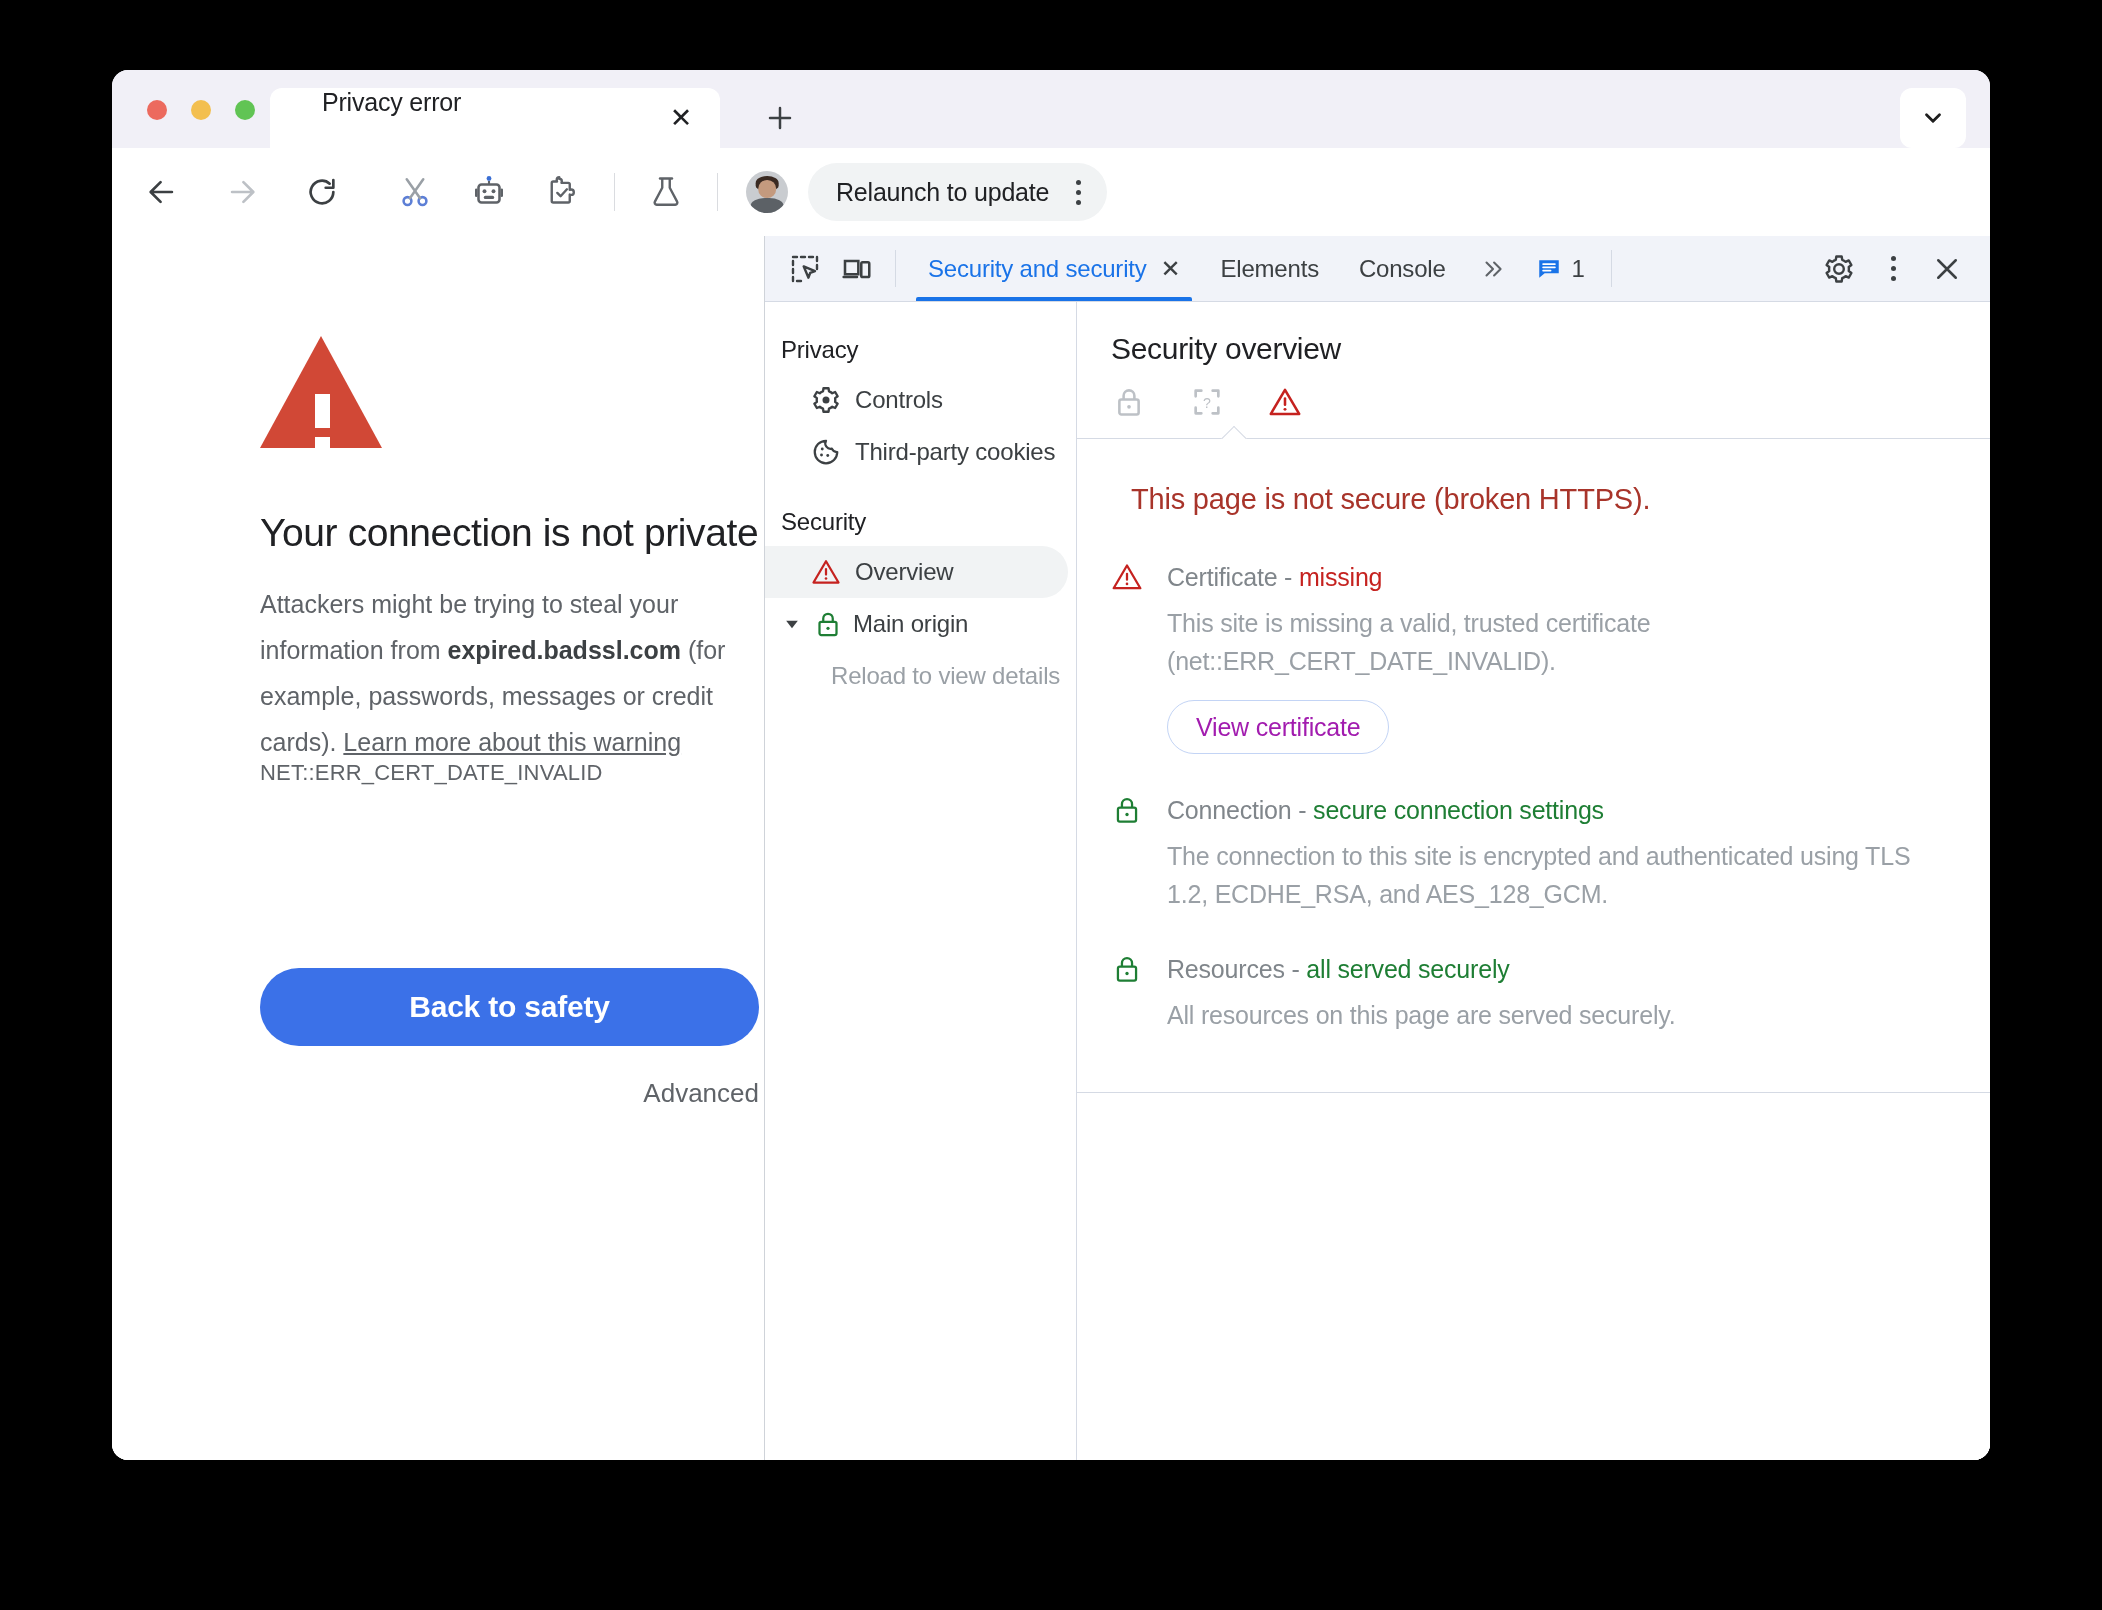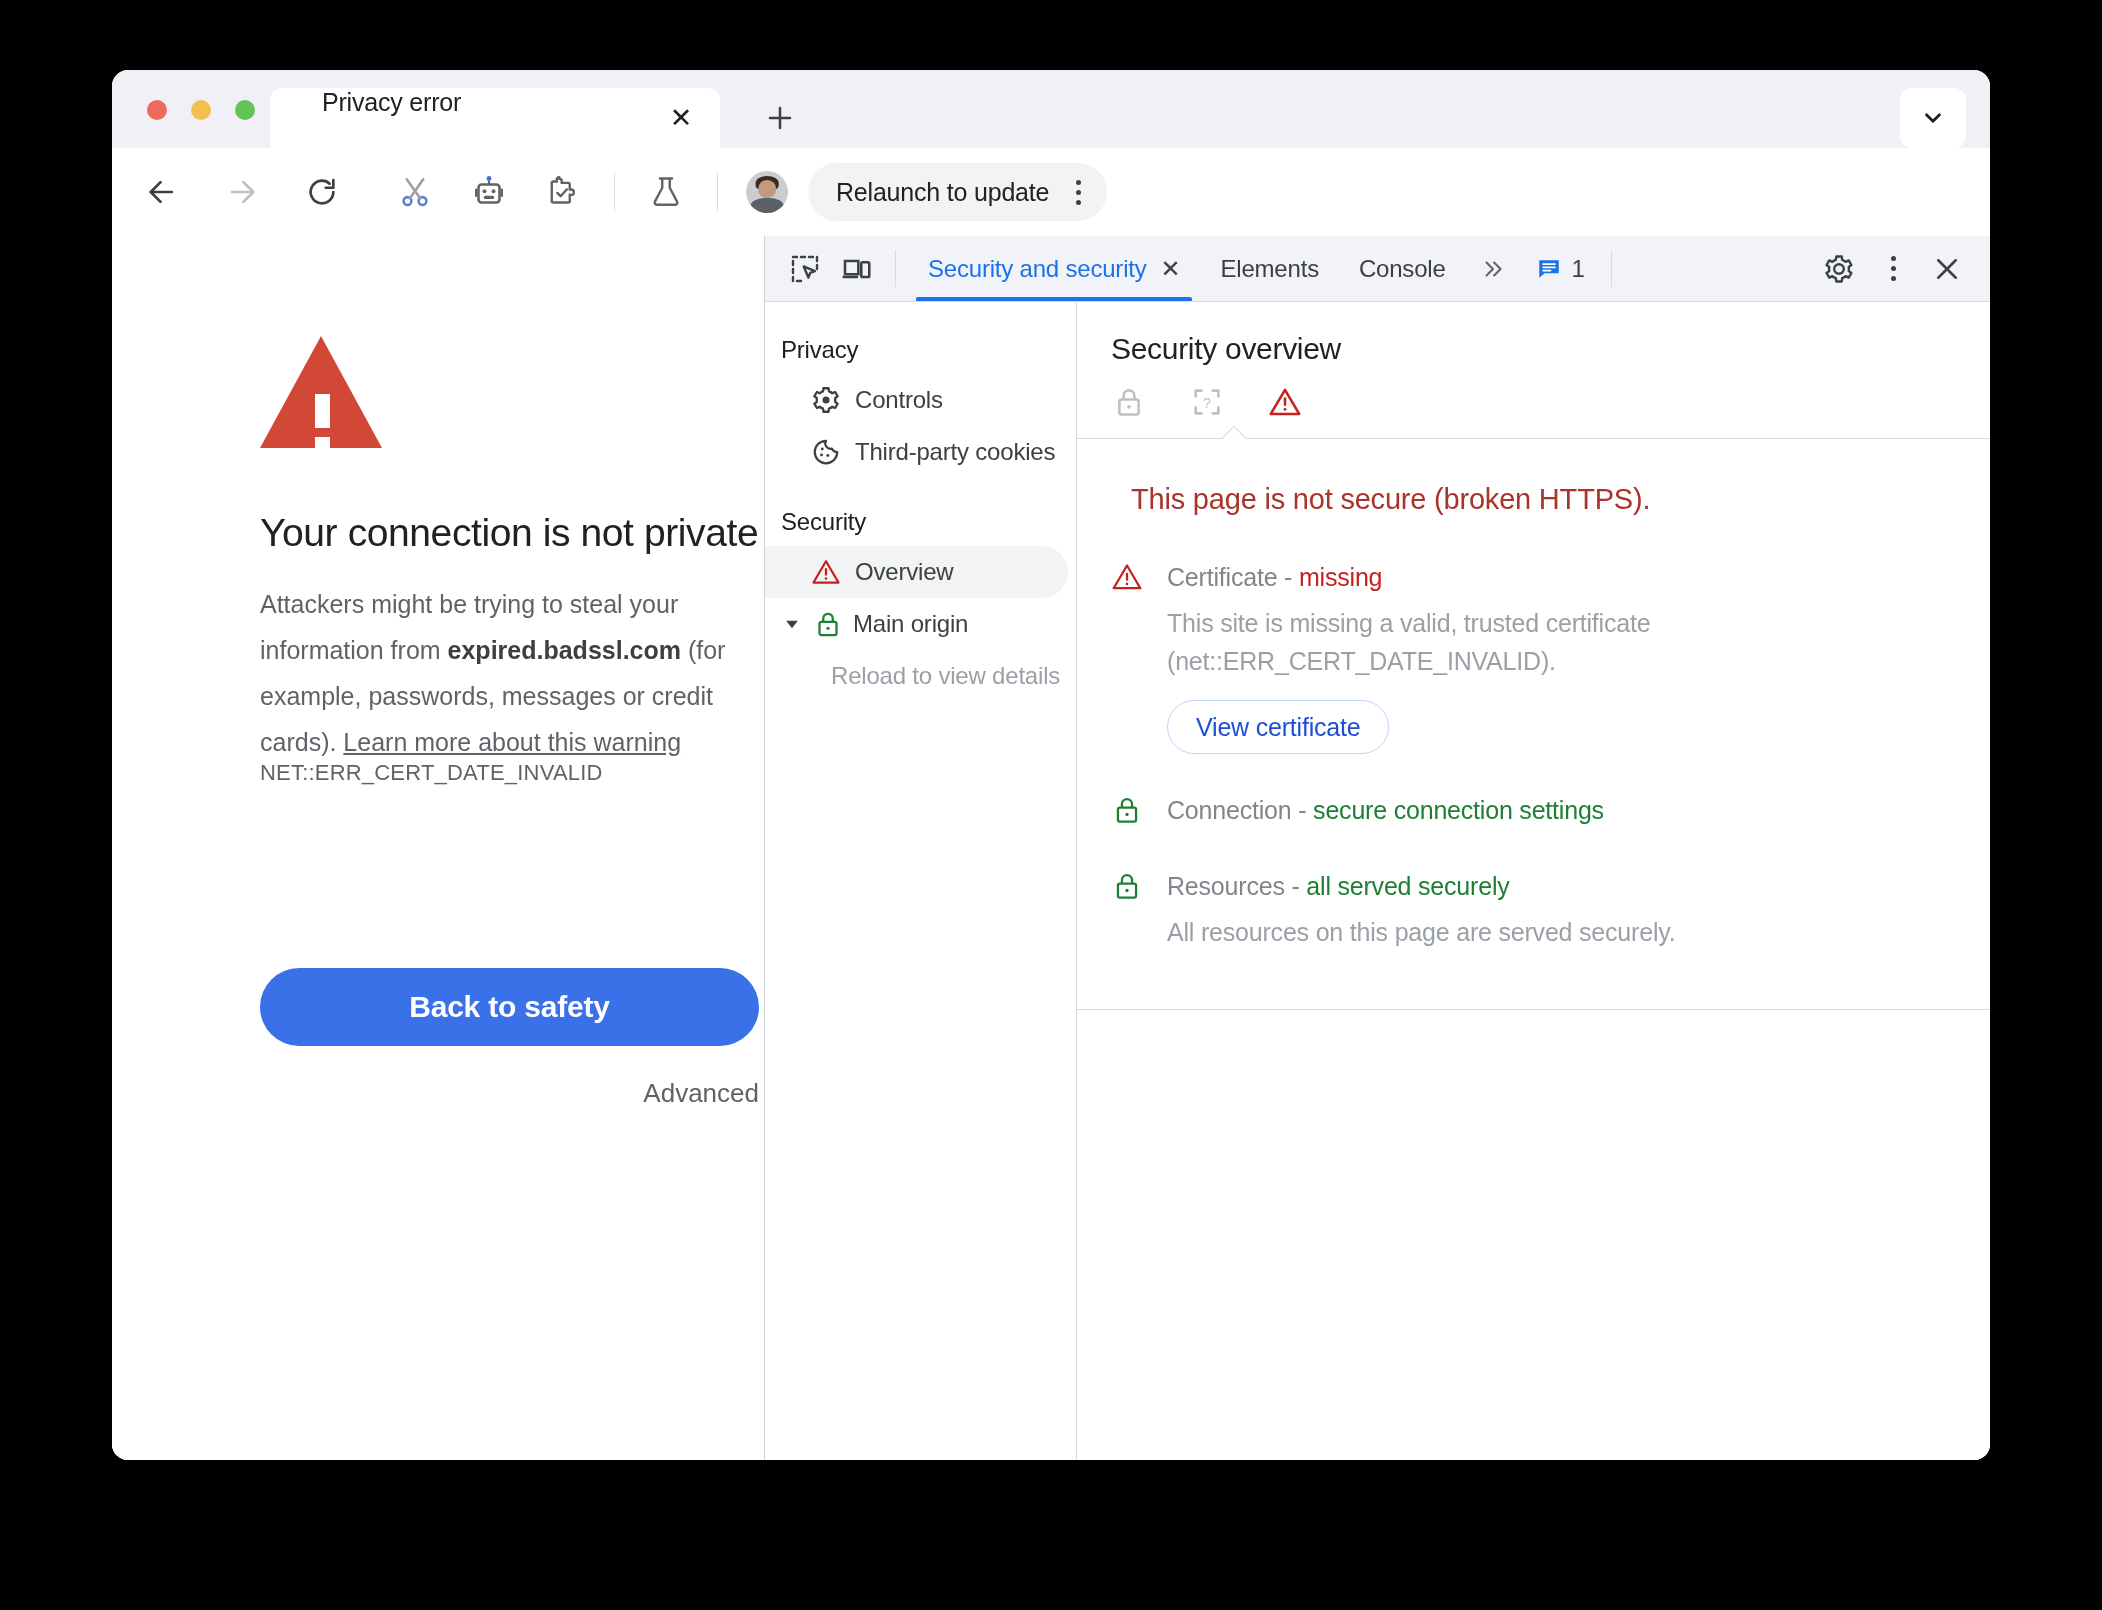--- a/index.html
+++ b/index.html
@@ -416,21 +416,21 @@
     margin-top: 12px;
     letter-spacing: -0.2px;
   }
   .btn-cert {
     margin-top: 20px;
     height: 54px;
     padding: 0 28px;
     border: 1px solid #c3d4f5;
     border-radius: 27px;
     background: #fff;
-    color: #1d4ed8;
+    color: #a21caf;
     font-size: 25px;
     font-family: "Liberation Sans", sans-serif;
     cursor: pointer;
     letter-spacing: -0.2px;
   }
   .ov-bottom-div {
     margin-top: 24px;
     border-top: 1px solid #d5dae4;
   }
 </style>
@@ -714,20 +714,21 @@
             <div class="ov-row">
               <span class="ov-row-ic">
                 <svg width="32" height="32" viewBox="0 0 24 24">
                   <rect x="5.2" y="10.2" width="13.6" height="10.6" rx="1.4" fill="none" stroke="#1e7e34" stroke-width="1.7"></rect>
                   <path d="M8.2 10.2V7.6a3.8 3.8 0 0 1 7.6 0v2.6" fill="none" stroke="#1e7e34" stroke-width="1.7"></path>
                   <circle cx="12" cy="15.4" r="1.25" fill="#1e7e34"></circle>
                 </svg>
               </span>
               <div class="ov-row-body">
                 <div class="ov-row-head"><span>Connection</span> - <span class="val-green">secure connection settings</span></div>
+                <div class="ov-row-desc">The connection to this site is encrypted and authenticated using TLS 1.2, ECDHE_RSA, and AES_128_GCM.</div>
               </div>
             </div>
 
             <div class="ov-row">
               <span class="ov-row-ic">
                 <svg width="32" height="32" viewBox="0 0 24 24">
                   <rect x="5.2" y="10.2" width="13.6" height="10.6" rx="1.4" fill="none" stroke="#1e7e34" stroke-width="1.7"></rect>
                   <path d="M8.2 10.2V7.6a3.8 3.8 0 0 1 7.6 0v2.6" fill="none" stroke="#1e7e34" stroke-width="1.7"></path>
                   <circle cx="12" cy="15.4" r="1.25" fill="#1e7e34"></circle>
                 </svg>

